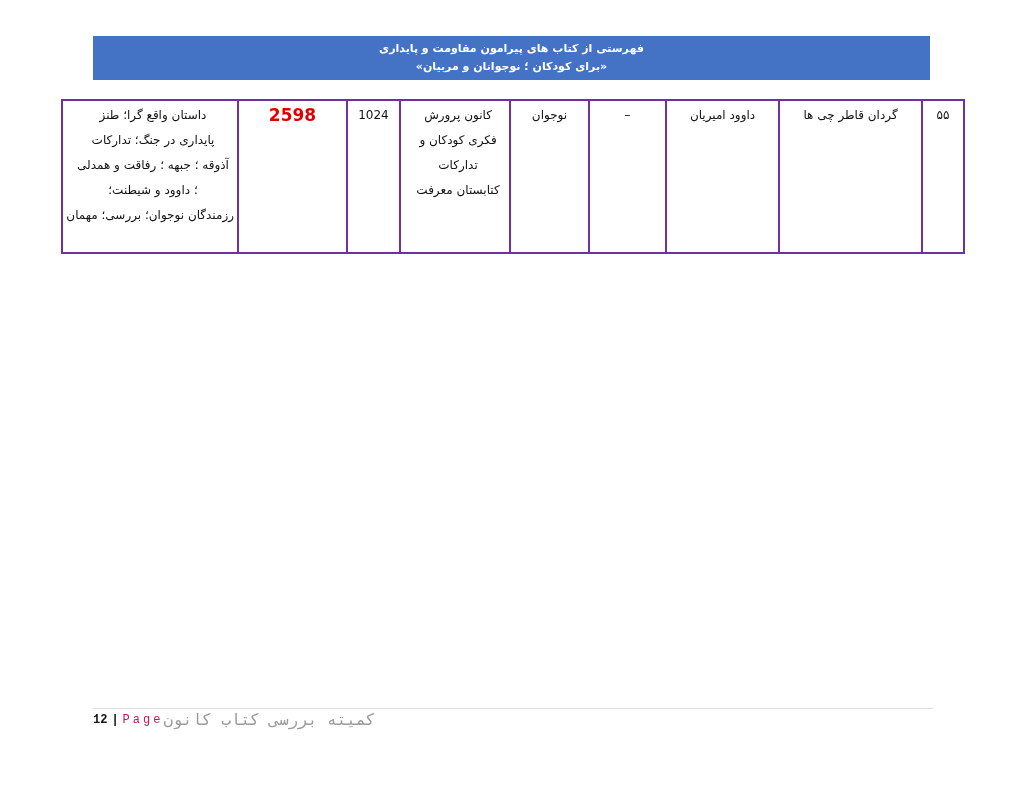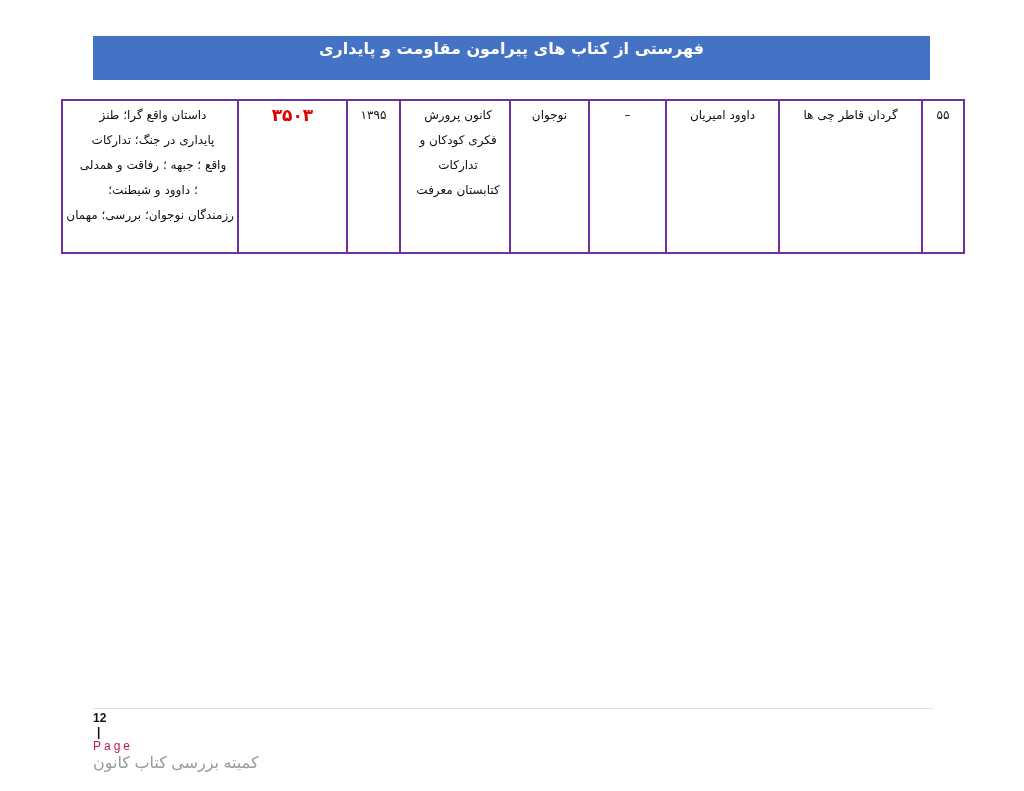--- a/index.html
+++ b/index.html
@@ -1,42 +1,43 @@
 <!DOCTYPE html>
 <html><head>
 <meta charset="utf-8">
 <style>
   html, body { margin: 0; padding: 0; background: #ffffff; }
   body { width: 1024px; height: 791px; position: relative; overflow: hidden;
          font-family: "DejaVu Sans", sans-serif; color: #111; }
   .header-banner { position: absolute; left: 93px; top: 36px; width: 837px; height: 44px;
          background: #4472c4; color: #ffffff; text-align: center; direction: rtl;
-         font-family: "DejaVu Sans", sans-serif; font-weight: bold; font-size: 16px; line-height: 18px;
+         font-family: "DejaVu Sans", sans-serif; font-weight: bold; font-size: 11px; line-height: 18px;
          padding-top: 4px; box-sizing: border-box; }
   .header-banner div { white-space: nowrap; }
   table.books { position: absolute; left: 61px; top: 99px; width: 902px; height: 155px;
          border-collapse: collapse; direction: rtl; table-layout: fixed; }
   table.books td { border: 2px solid #7030a0; vertical-align: top; text-align: center;
          font-family: "DejaVu Sans", sans-serif; font-size: 12px; line-height: 25px;
          padding: 2px 3px; color: #111; }
   .code-cell span { color: #e00000; font-weight: bold; font-size: 17px; }
   .multiline div { white-space: nowrap; margin-left: 6px; }
   .footer-line { position: absolute; left: 93px; top: 708px; width: 840px; height: 1px; background: #e0e0e0; }
-  .footer { position: absolute; left: 93px; top: 711px; height: 18px; display: flex; align-items: flex-start;
-         font-family: Liberation Sans, sans-serif; font-size: 12px; white-space: nowrap; flex-direction: column; }
+  .footer { position: absolute; left: 93px; top: 711px; height: 18px; display: flex; align-items: center;
+         font-family: Liberation Mono, monospace; font-size: 12px; white-space: nowrap; }
   .footer .pnum { font-weight: bold; color: #111; }
   .footer .sep { font-weight: bold; margin: 0 4px; color: #111; }
   .footer .plabel { color: #be185d; letter-spacing: 3px; }
   .footer .org { color: #9a9a9a; letter-spacing: 3px; direction: rtl; unicode-bidi: embed; font-size: 16px; }
 </style>
 </head>
 <body>
 
 <div class="header-banner">
   <div>فهرستی از کتاب های پیرامون مقاومت و پایداری</div>
+  <div>«برای کودکان ؛ نوجوانان و مربیان»</div>
 </div>
 
 <table class="books">
   <colgroup>
     <col style="width:42px">
     <col style="width:143px">
     <col style="width:113px">
     <col style="width:77px">
     <col style="width:79px">
     <col style="width:110px">
@@ -50,28 +51,28 @@
     <td>گردان قاطر چی ها</td>
     <td>داوود امیریان</td>
     <td>–</td>
     <td>نوجوان</td>
     <td class="multiline">
       <div>کانون پرورش</div>
       <div>فکری کودکان و</div>
       <div>تدارکات</div>
       <div>کتابستان معرفت</div>
     </td>
-    <td>۱۳۹۵</td>
+    <td>1024</td>
     <td class="code-cell">
-      <span>۳۵۰۳</span>
+      <span>2598</span>
     </td>
     <td class="multiline">
       <div>داستان واقع گرا؛ طنز</div>
       <div>پایداری در جنگ؛ تدارکات</div>
-      <div>واقع ؛ جبهه ؛ رفاقت و همدلی</div>
+      <div>آذوقه ؛ جبهه ؛ رفاقت و همدلی</div>
       <div>؛ داوود و شیطنت؛</div>
       <div>رزمندگان نوجوان؛ بررسی؛ مهمان</div>
     </td>
   </tr>
 </tbody>
   </table>
 
 <div class="footer-line"></div>
 <div class="footer">
   <span class="pnum">12</span>

